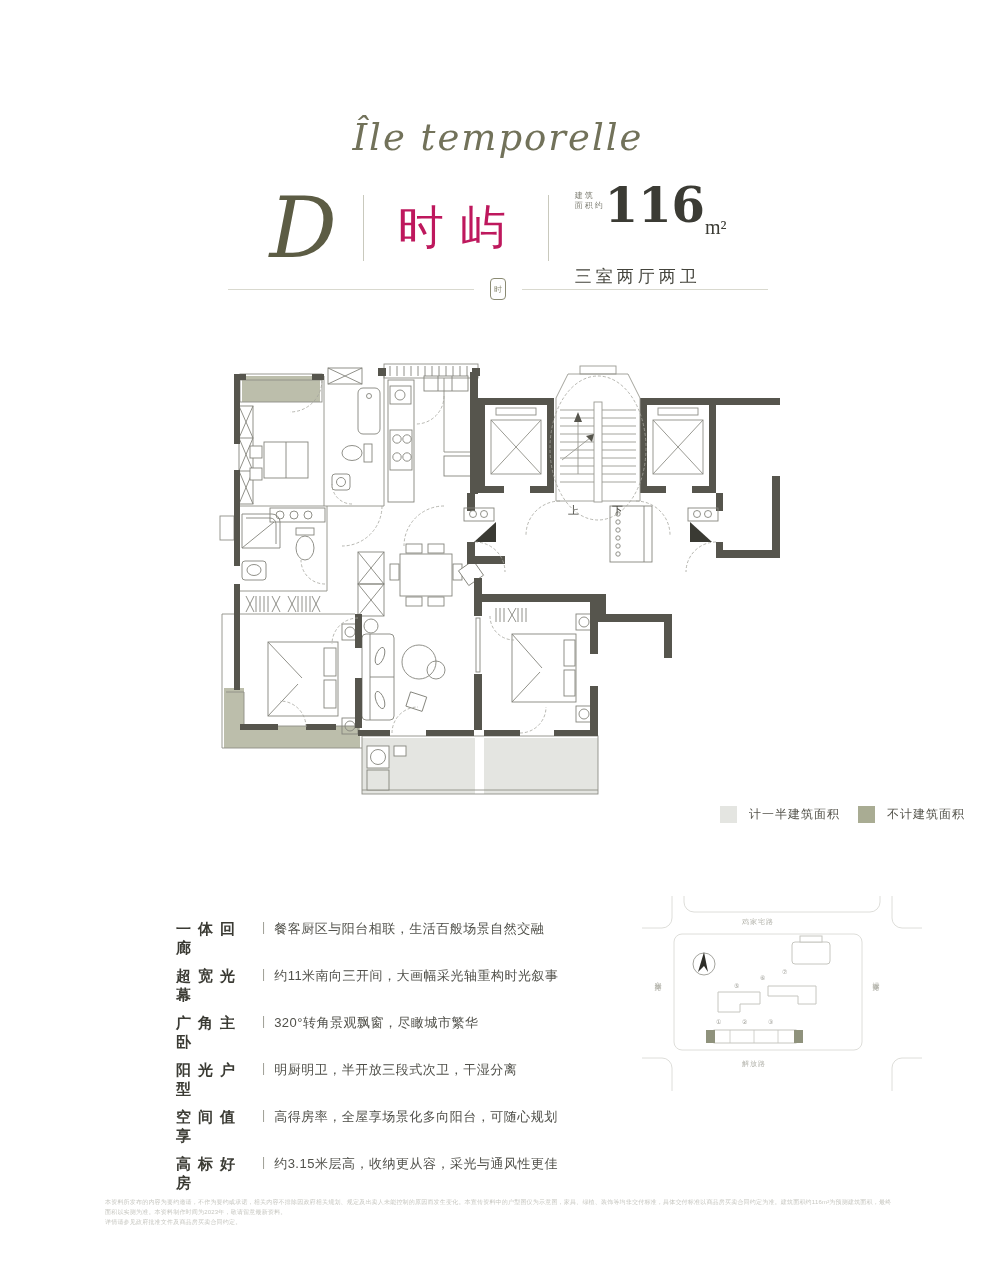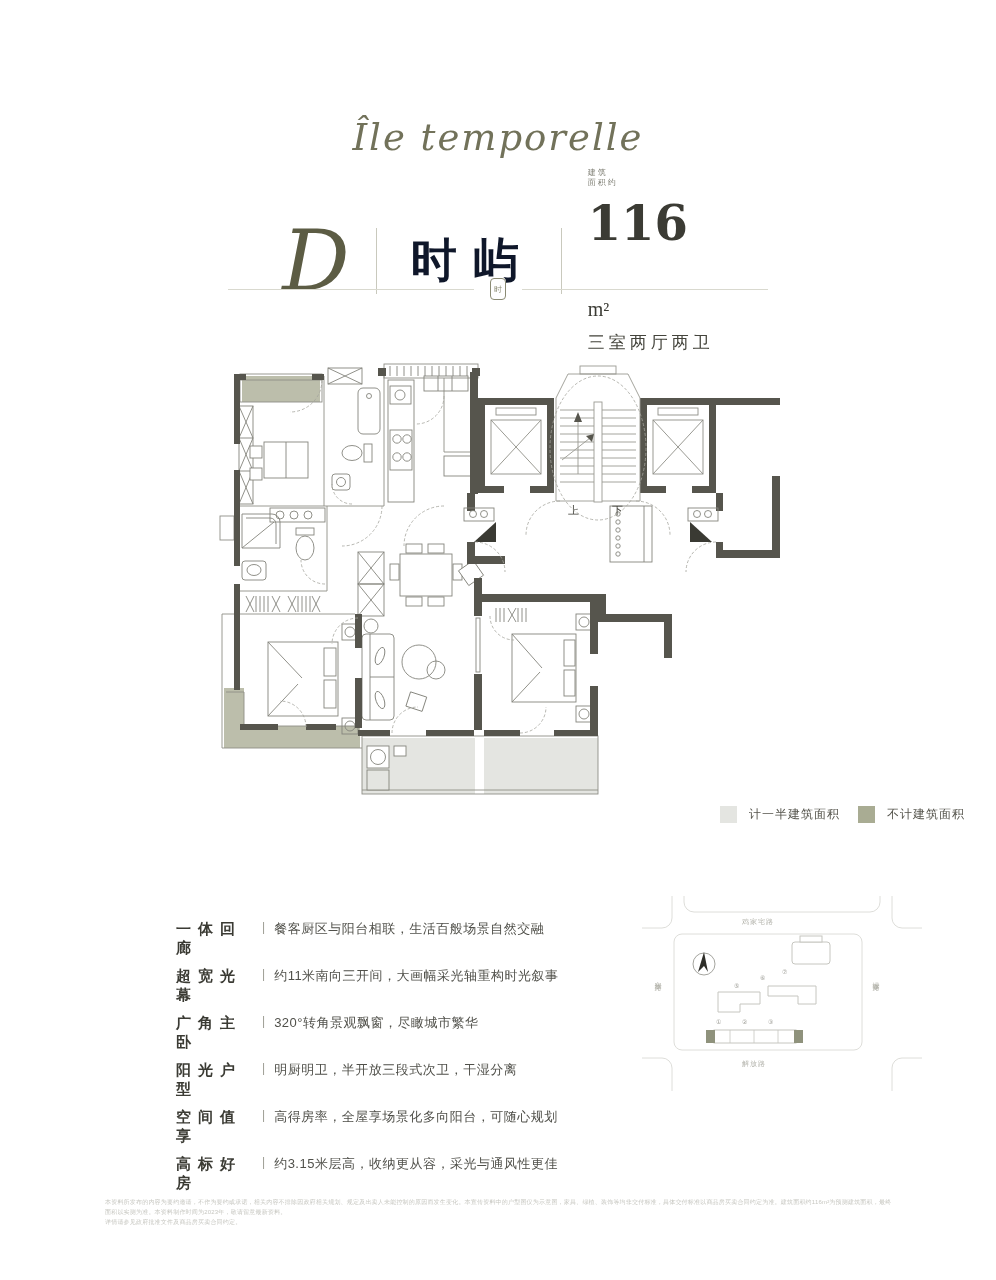--- a/index.html
+++ b/index.html
@@ -8,31 +8,31 @@
 
   
   .script-title{position:absolute;top:116px;left:0;width:100%;text-align:center;
     font-family:"DejaVu Serif","Liberation Serif",serif;font-style:italic;
     font-size:37px;letter-spacing:2px;color:#72725a;}
   .logo-row{position:absolute;top:168px;left:0;width:100%;display:flex;
     align-items:center;justify-content:center;gap:26px;}
   .unit-letter{font-family:"DejaVu Serif","Liberation Serif",serif;font-style:italic;
     font-size:84px;line-height:76px;color:#5c5c44;}
   .v-div{width:1px;height:66px;background:#c9c9bd;}
-  .unit-name{font-family:"Liberation Serif","DejaVu Serif",serif;font-weight:700;
-    font-size:46px;letter-spacing:16px;color:#0f172a;padding-left:8px;}
+  .unit-name{font-family:"Liberation Serif","DejaVu Serif",serif;font-weight:400;
+    font-size:46px;letter-spacing:16px;color:#be185d;padding-left:8px;}
   .area-col{display:flex;flex-direction:column;align-items:flex-start;}
-  .area-line{display:flex;align-items:flex-start;gap:6px;flex-direction:column;}
+  .area-line{display:flex;align-items:center;}
   .area-prefix{display:flex;flex-direction:column;font-size:8px;line-height:10px;
     color:#7b7b70;letter-spacing:2px;padding-bottom:8px;}
   .area-value{font-family:"DejaVu Serif","Liberation Serif",serif;
     font-weight:700;font-size:48px;line-height:42px;color:#3b3b34;}
   .area-unit{font-family:"Liberation Serif",serif;font-size:20px;color:#3b3b34;padding-bottom:2px;margin-top:48px;}
   .layout-text{font-family:"Liberation Serif","DejaVu Serif",serif;font-size:17px;
-    letter-spacing:4px;color:#44443c;margin-top:8px;}
+    letter-spacing:4px;color:#44443c;margin-top:24px;}
 
   
   .emblem-divider{position:absolute;top:278px;left:228px;width:540px;display:flex;
     align-items:center;gap:16px;}
   .emblem-divider .line{flex:1;height:1px;background:#d9d9cf;}
   .emblem{width:14px;height:20px;border:1px solid #8b8b74;border-radius:4px;
     display:flex;align-items:center;justify-content:center;font-size:8px;color:#8b8b74;}
 
   
   .plan{position:absolute;top:356px;left:212px;width:580px;height:450px;}

